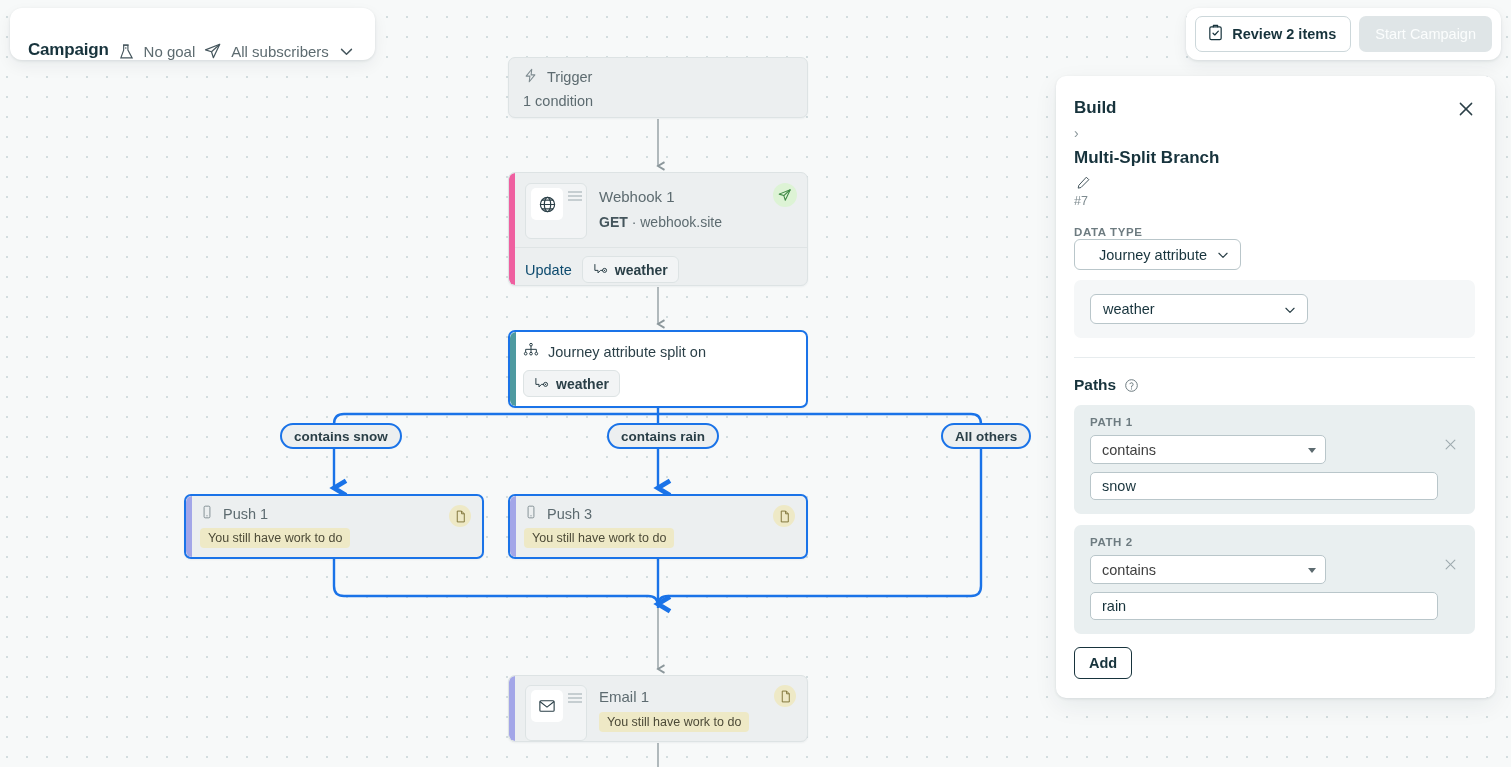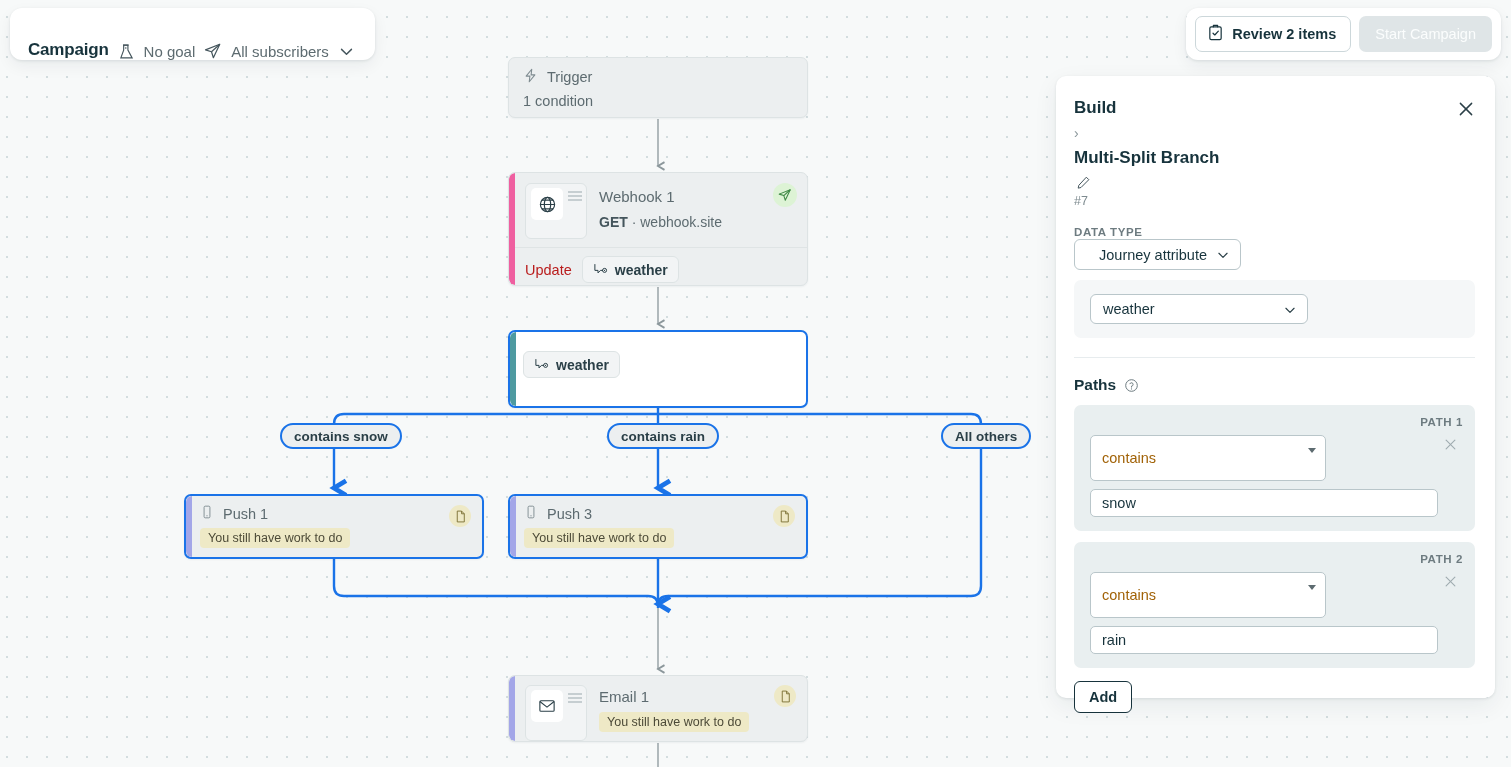--- a/index.html
+++ b/index.html
@@ -85,21 +85,21 @@
   #node-webhook .wsub  { font-size: 14px; color: #5d6b70; margin-top: 9px; }
   #node-webhook .wsub b { font-weight: 700; color: #44555c; }
   .send-badge {
     position: absolute; right: 10px; top: 10px; width: 24px; height: 24px;
     border-radius: 50%; background: #ddf3d5; display: flex; align-items: center; justify-content: center;
   }
   #node-webhook .bottom {
     border-top: 1px solid #dfe4e5; display: flex; align-items: center; gap: 10px;
     padding: 8px 12px 8px 16px;
   }
-  #node-webhook .bottom .lbl { font-size: 14.5px; color: #b91c1c; }
+  #node-webhook .bottom .lbl { font-size: 14.5px; color: #0c4a6e; }
   .pill-attr {
     display: inline-flex; align-items: center; gap: 7px;
     background: #f2f4f5; border: 1px solid #dde3e4; border-radius: 6px;
     height: 27px; padding: 0 10px; font-size: 14px; font-weight: 700; color: #2a3f47;
   }
 
   
   #node-split { left: 508px; top: 330px; width: 300px; height: 78px; }
   #node-split .inner { padding: 10px 13px; }
   #node-split .l1 { display: flex; align-items: center; gap: 9px; font-size: 14.5px; color: #2a3f47; }
@@ -191,27 +191,26 @@
   .paths-head { display: flex; align-items: center; gap: 8px; margin-top: 18px; }
   .paths-head .t { font-size: 15.5px; font-weight: 700; color: #17333c; }
 
   .path-card {
     margin-top: 11px; background: #e9eff0; border-radius: 7px;
     padding: 11px 12px 14px 16px; position: relative;
   }
   .path-card .plabel {
     font-size: 11.5px; font-weight: 700; letter-spacing: .6px; color: #6d7b80;
     margin-bottom: 7px;
-    text-align: right;
   }
   .sel-op {
-    position: relative; width: 236px; height: 46px;
+    position: relative; width: 236px; height: 29px;
     background: #fff; border: 1px solid #b9c6ca; border-radius: 5px;
     display: flex; align-items: center; padding: 0 10px 0 11px;
-    font-size: 14.5px; color: #a16207; cursor: pointer;
+    font-size: 14.5px; color: #404040; cursor: pointer;
   }
   .sel-op .caret {
     position: absolute; right: 9px; top: 12px;
     border-left: 4px solid transparent; border-right: 4px solid transparent;
     border-top: 5px solid #5d6b70;
   }
   .txt-val {
     margin-top: 8px; width: 348px; height: 28px;
     background: #fff; border: 1px solid #b9c6ca; border-radius: 5px;
     padding: 0 11px; font-size: 14.5px; color: #17333c;
@@ -362,20 +361,36 @@
           </svg>
         </span>
         <span>weather</span>
       </span>
     </div>
   </div>
 
   <div id="node-split" class="node node-sel">
     <div class="accent" style="background:#4e9aa0"></div>
     <div class="inner">
+      <div class="l1">
+        <span>
+          <svg width="16" height="16" viewBox="0 0 24 24" fill="none" stroke="#2a3f47" stroke-width="1.5">
+            <circle cx="12" cy="4" r="2"></circle>
+              <path d="M12 6 L12 11"></path>
+              <path d="M4 11 L20 11"></path>
+            <path d="M4 11 L4 15"></path>
+              <path d="M12 11 L12 15"></path>
+              <path d="M20 11 L20 15"></path>
+            <circle cx="4" cy="17.5" r="2"></circle>
+              <circle cx="12" cy="17.5" r="2"></circle>
+              <circle cx="20" cy="17.5" r="2"></circle>
+          </svg>
+        </span>
+        <span>Journey attribute split on</span>
+      </div>
       <div class="pill-wrap">
         <span class="pill-attr">
           <span>
             <svg width="15" height="15" viewBox="0 0 24 24" fill="none" stroke="#2a3f47" stroke-width="1.6">
               <path d="M3 5 L3 15 L8 15 L8 19 L12 15 L16 15"></path>
               <circle cx="18.5" cy="15" r="3.2"></circle>
                 <circle cx="18.5" cy="15" r=".9" fill="#2a3f47" stroke="none"></circle>
             </svg>
           </span>
           <span>weather</span>

